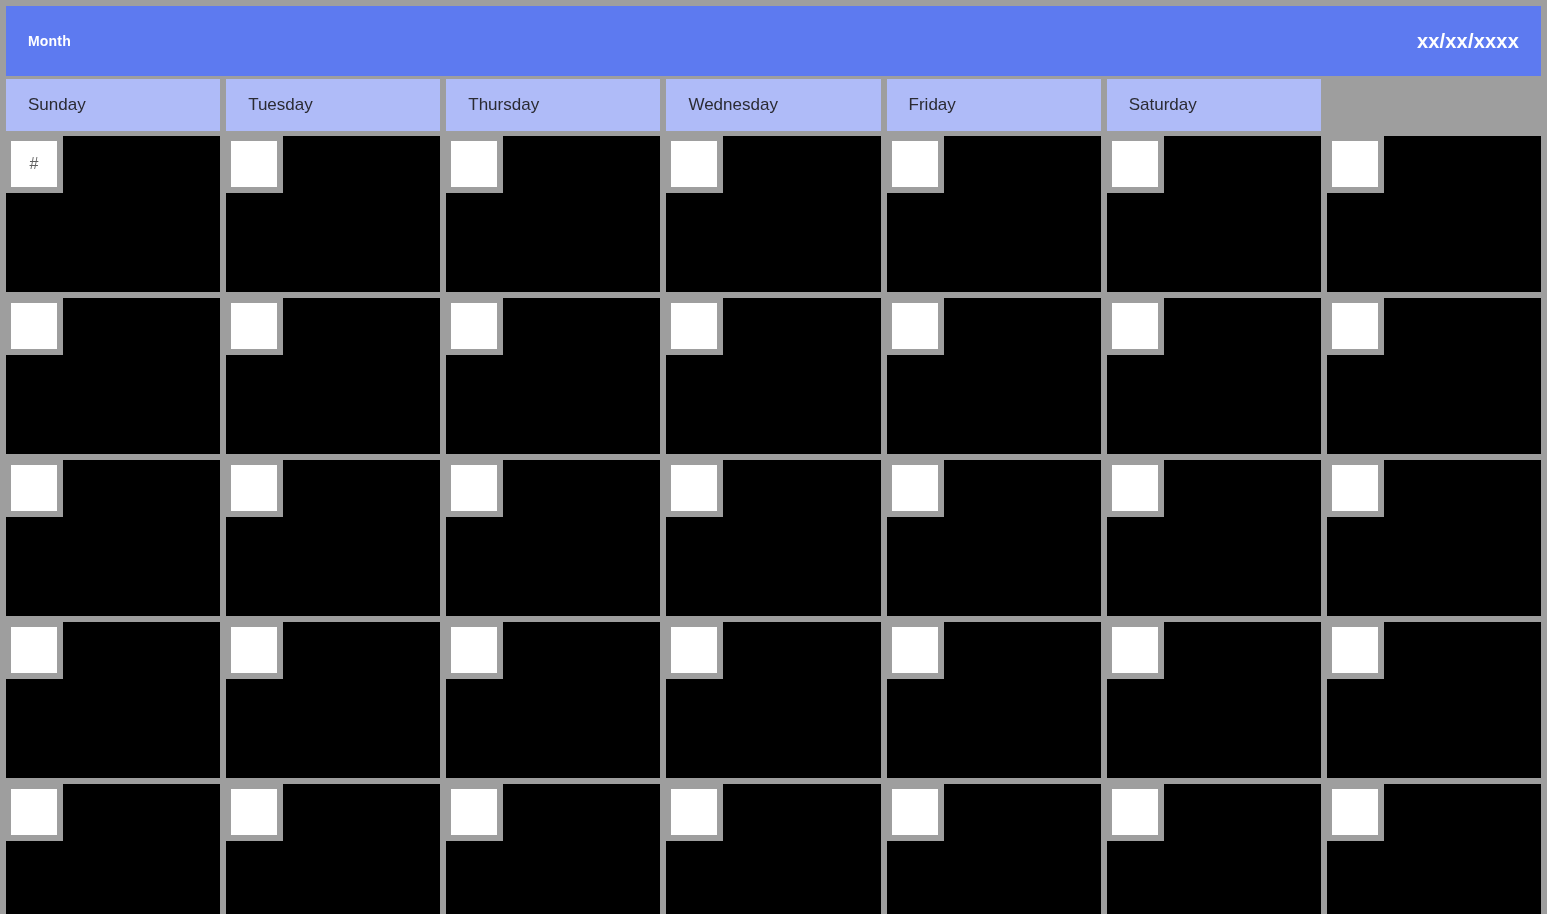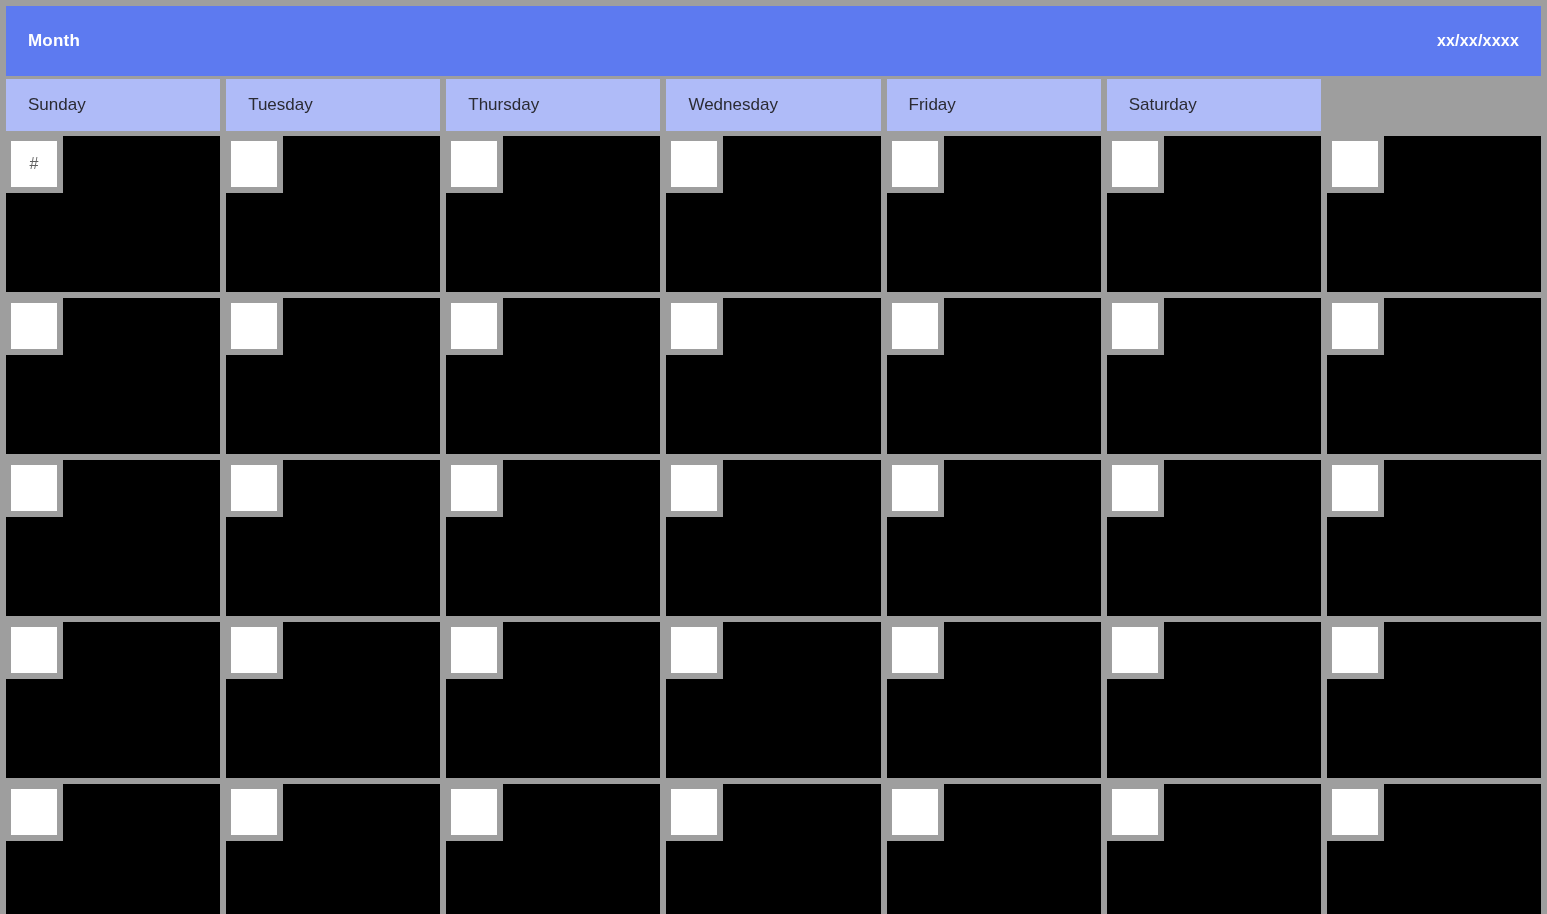--- a/index.html
+++ b/index.html
@@ -30,27 +30,27 @@
     flex: 0 0 70px;
     background: #5d7af0;
     display: flex;
     align-items: center;
     justify-content: space-between;
     padding: 0 22px;
     box-sizing: border-box;
   }
   .title-bar .month-label {
     color: #ffffff;
-    font-size: 17px;
+    font-size: 14px;
     font-weight: bold;
     letter-spacing: 0.2px;
   }
   .title-bar .date-label {
     color: #ffffff;
-    font-size: 16px;
+    font-size: 20px;
     font-weight: bold;
     letter-spacing: 0.2px;
   }
 
   
   .weekday-row {
     flex: 0 0 52px;
     height: 52px;
     display: grid;
     grid-template-columns: repeat(7, 1fr);

